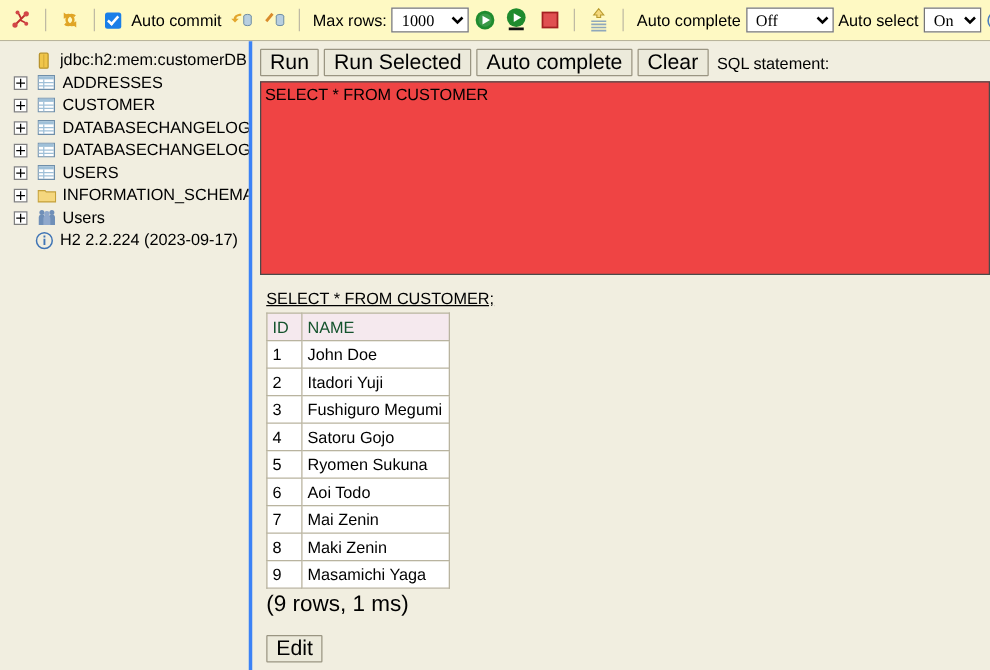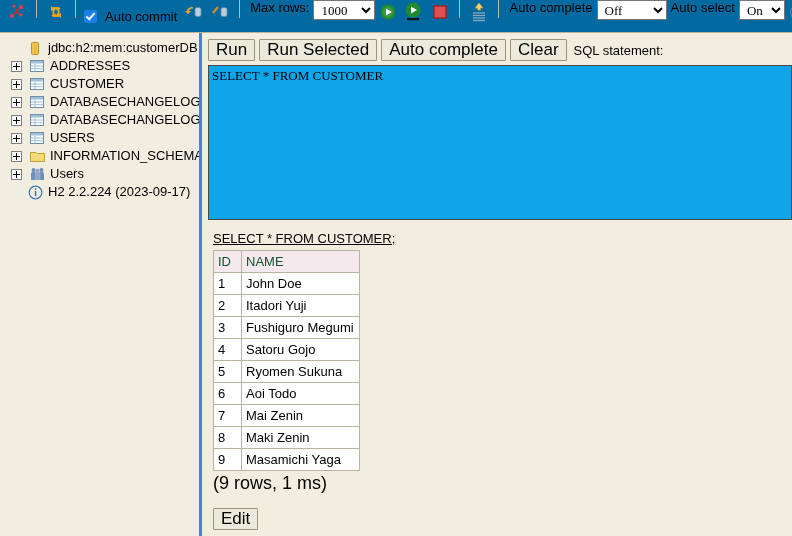--- a/index.html
+++ b/index.html
@@ -10,23 +10,24 @@
     overflow: hidden;
     background: #f1eee0;
     font-family: "Liberation Sans", sans-serif;
     font-size: 13px;
     color: #000;
   }
 
   
   #toolbar {
     height: 33px;
-    background: #0369a1;
+    background: #fef9c3;
     border-bottom: 1px solid #b9b49b;
     display: flex;
+    align-items: center;
     padding: 0 4px;
     box-sizing: border-box;
     gap: 0px;
     white-space: nowrap;
   }
   .tb-icon {
     width: 26px;
     height: 24px;
     display: inline-flex;
     align-items: center;
@@ -177,22 +178,22 @@
   }
   #sql-statement-label {
     font-size: 13px;
     margin-left: 3px;
   }
   #sql-textarea {
     width: 100%;
     height: 155px;
     box-sizing: border-box;
     border: 1px solid #4a4a4a;
-    background: #0ea5e9;
-    font-family: Liberation Serif, serif;
+    background: #ef4444;
+    font-family: Liberation Sans, sans-serif;
     font-size: 13px;
     padding: 2px 3px;
     resize: none;
     outline: none;
     color: #000;
     display: block;
   }
   #result-area {
     margin-top: 11px;
     padding-left: 5px;

